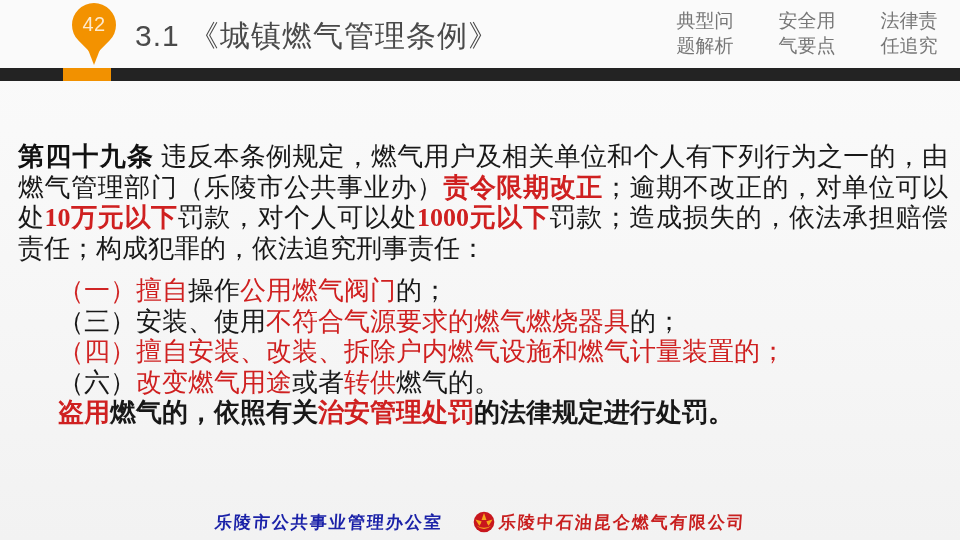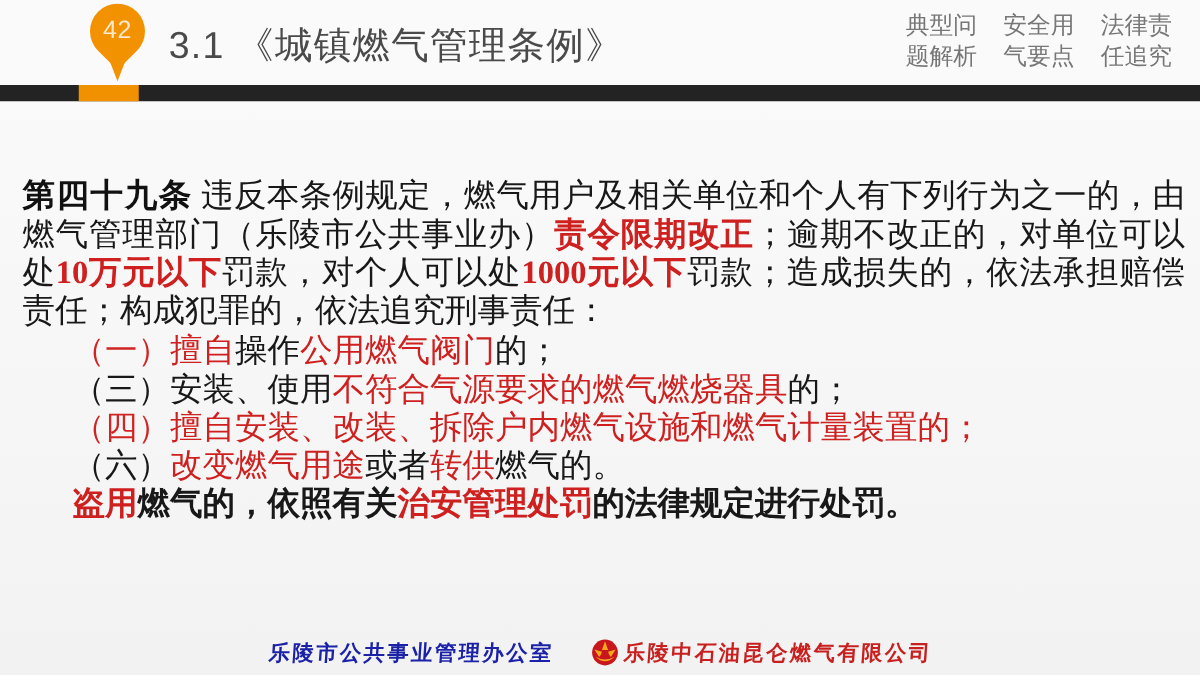--- a/index.html
+++ b/index.html
@@ -100,21 +100,21 @@
     color: #4a4a4a;
     letter-spacing: 1px;
     white-space: nowrap;
   }
 
   .nav-tabs {
     position: absolute;
     right: 18px;
     top: 8px;
     display: flex;
-    gap: 12px;
+    gap: 36px;
     align-items: flex-start;
   }
   .nav-tab {
     font-family: "Liberation Sans", sans-serif;
     font-size: 19px;
     line-height: 25px;
     color: #777777;
     text-align: center;
     width: 66px;
     letter-spacing: 0px;
@@ -157,21 +157,21 @@
   }
   .red {
     color: #cf2020;
   }
   .red-b {
     color: #cf2020;
     font-weight: bold;
   }
 
   .list {
-    margin-top: 2px;
+    margin-top: 12px;
   }
   .list-item {
     padding-left: 40px;
     white-space: nowrap;
   }
   .list-item.red-line { color: #d02525; }
 
   .closing {
     padding-left: 40px;
     font-weight: bold;

